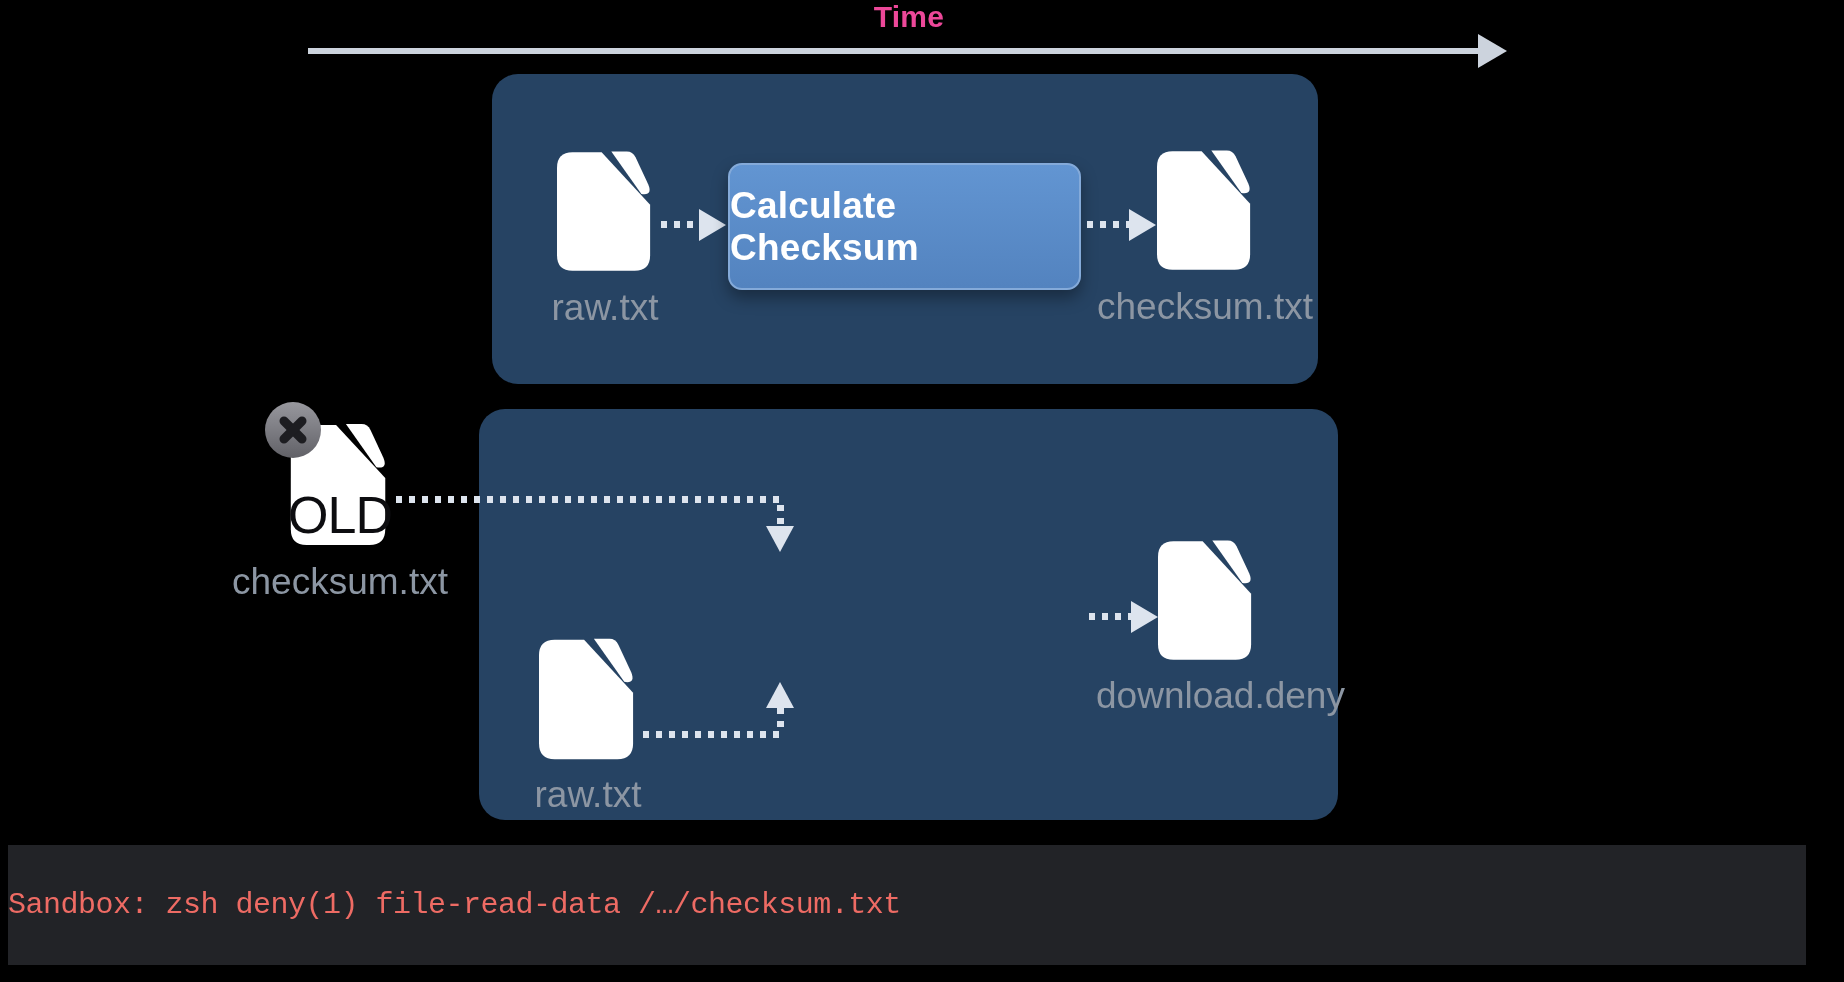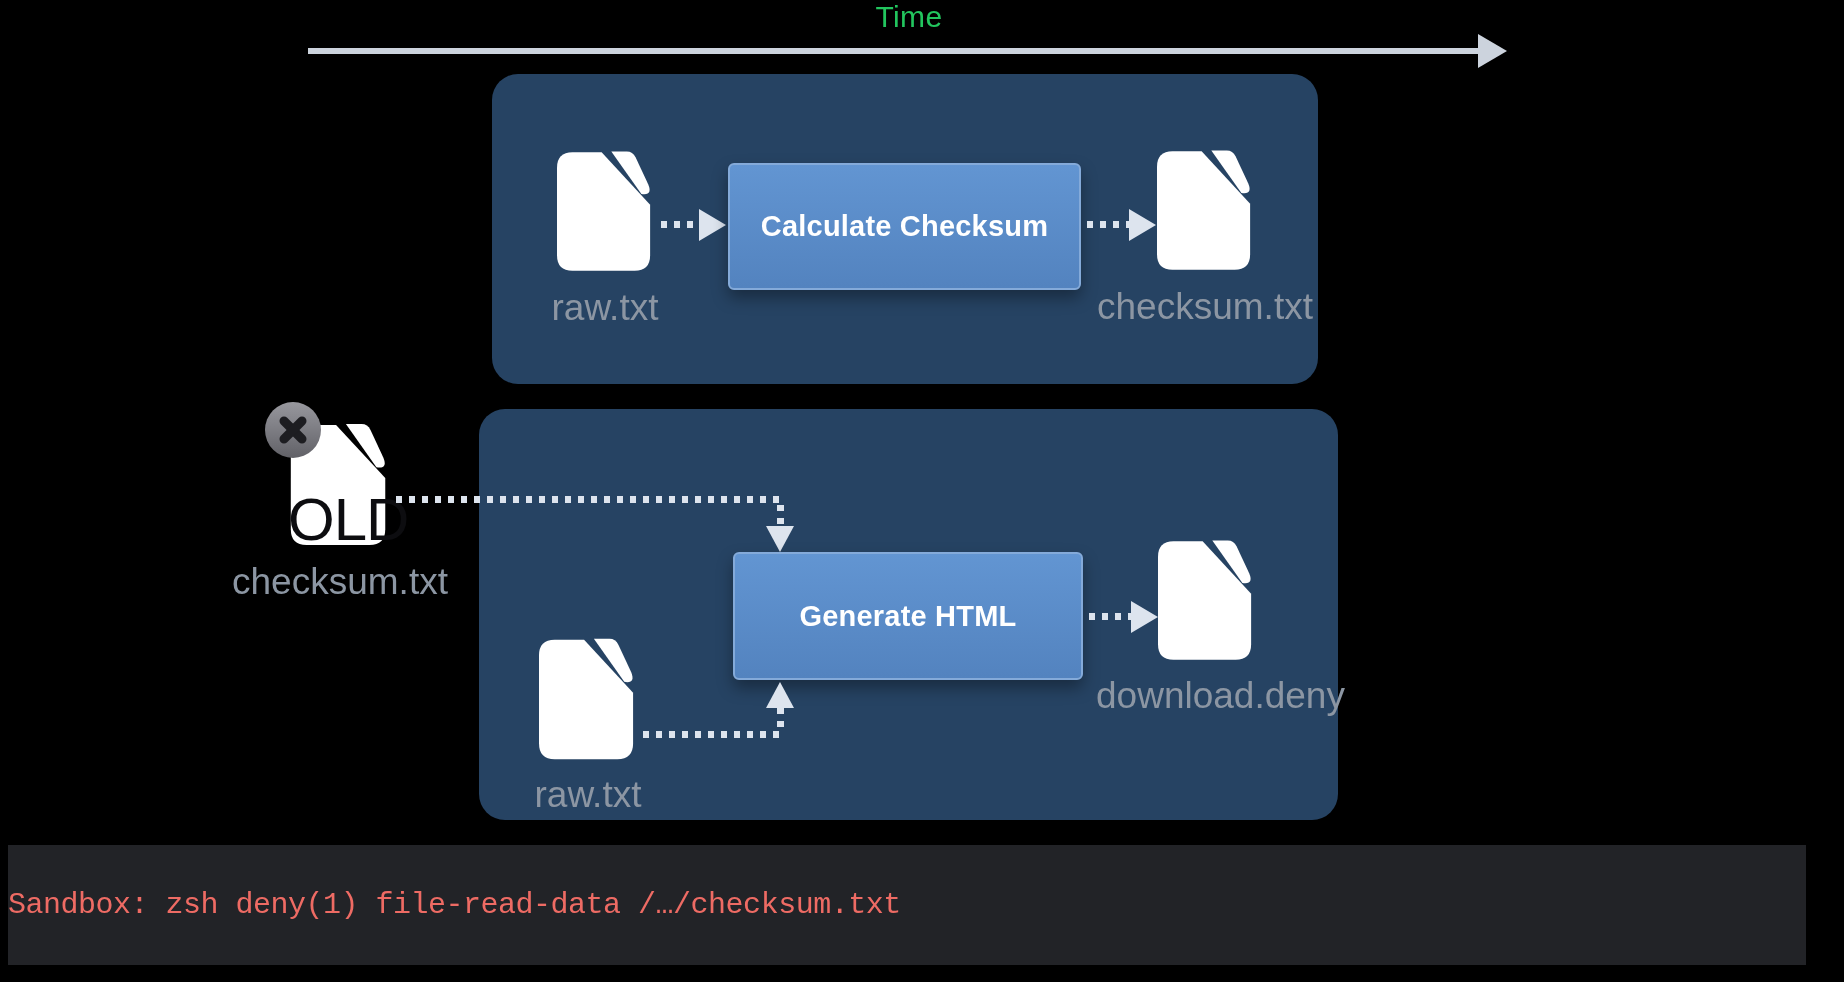--- a/index.html
+++ b/index.html
@@ -15,31 +15,31 @@
     --barText:#ee6b64;
     --badgeTop:#98989e;
     --badgeBottom:#616167;
   }
   html,body{margin:0;padding:0;background:var(--bg);}
   #stage{position:relative;width:1844px;height:982px;background:var(--bg);
          font-family:"Liberation Sans",sans-serif;overflow:hidden;}
 
   .panel{position:absolute;background:var(--panel);border-radius:26px;}
 
-  .time-label{position:absolute;color:#22c55e;font-size:30px;font-weight:400;
+  .time-label{position:absolute;color:#ec4899;font-size:30px;font-weight:700;
               text-align:center;letter-spacing:.3px;}
   .time-line{position:absolute;height:6px;background:var(--timeArrow);}
   .ah-right{position:absolute;width:0;height:0;
             border-top:17px solid transparent;border-bottom:17px solid transparent;
             border-left:29px solid var(--timeArrow);}
 
   .btn{position:absolute;display:flex;align-items:center;justify-content:center;
        background:linear-gradient(180deg,var(--btnTop),var(--btnBottom));
-       border:2px solid var(--btnBorder);border-radius:6px;box-sizing:border-box;
-       color:#ffffff;font-size:29px;font-weight:700;letter-spacing:.2px;
+       border:2px solid var(--btnBorder);border-radius:14px;box-sizing:border-box;
+       color:#ffffff;font-size:37px;font-weight:700;letter-spacing:.2px;
        box-shadow:0 8px 16px rgba(0,0,0,.35);}
 
   .file-label{position:absolute;width:220px;text-align:center;
               color:var(--labelGray);font-size:37px;font-weight:400;}
 
   .doc-icon{position:absolute;}
 
   .dot-h{position:absolute;height:7px;
          background-image:repeating-linear-gradient(90deg,var(--dot) 0 6px,transparent 6px 13px);}
   .dot-v{position:absolute;width:7px;
@@ -51,21 +51,21 @@
            border-left:14px solid transparent;border-right:14px solid transparent;
            border-top:26px solid var(--dot);}
   .ah-up{position:absolute;width:0;height:0;
          border-left:14px solid transparent;border-right:14px solid transparent;
          border-bottom:26px solid var(--dot);}
 
   .x-badge{position:absolute;width:56px;height:56px;border-radius:50%;
            background:linear-gradient(180deg,var(--badgeTop),var(--badgeBottom));
            display:flex;align-items:center;justify-content:center;}
   .old-text{position:absolute;width:104px;text-align:center;color:#0d0d10;
-            font-size:60px;font-weight:500;letter-spacing:-1px;}
+            font-size:52px;font-weight:500;letter-spacing:-1px;}
 
   .console-bar{position:absolute;left:8px;top:845px;width:1798px;height:120px;
                background:var(--barBg);display:flex;align-items:center;justify-content:flex-start;}
   .console-text{color:var(--barText);
                 font-family:"Liberation Mono","DejaVu Sans Mono",monospace;
                 font-size:30px;font-weight:500;letter-spacing:-.5px;}
 </style>
 </head>
 <body>
 
@@ -109,21 +109,20 @@
       <line x1="19" y1="19" x2="37" y2="37" stroke="#1d1d21" stroke-width="9" stroke-linecap="round"></line>
       <line x1="37" y1="19" x2="19" y2="37" stroke="#1d1d21" stroke-width="9" stroke-linecap="round"></line>
     </svg>
   </div>
   <div class="file-label" style="left:230px;top:561px;">checksum.txt</div>
 
   <div class="dot-h" style="left:396px;top:496px;width:387px;"></div>
   <div class="dot-v" style="left:777px;top:505px;height:20px;"></div>
   <div class="ah-down" style="left:766px;top:526px;"></div>
 
-  <div class="btn" style="left:733px;top:552px;width:350px;height:128px;">Generate HTML</div>
 
   <svg class="doc-icon" style="left:539px;top:638px;" width="98" height="124" viewBox="0 0 100 125">
     <path d="M16 1 H46 L96 55 V107 Q96 123 80 123 H16 Q0 123 0 107 V17 Q0 1 16 1 Z" fill="#ffffff"></path>
     <path d="M56 0 H72 Q78 0 81 6 L94 34 Q99 46 87 44 Z" fill="#ffffff"></path>
   </svg>
   <div class="file-label" style="left:478px;top:774px;">raw.txt</div>
 
   <div class="dot-h" style="left:643px;top:731px;width:140px;"></div>
   <div class="dot-v" style="left:777px;top:708px;height:21px;"></div>
   <div class="ah-up" style="left:766px;top:682px;"></div>

